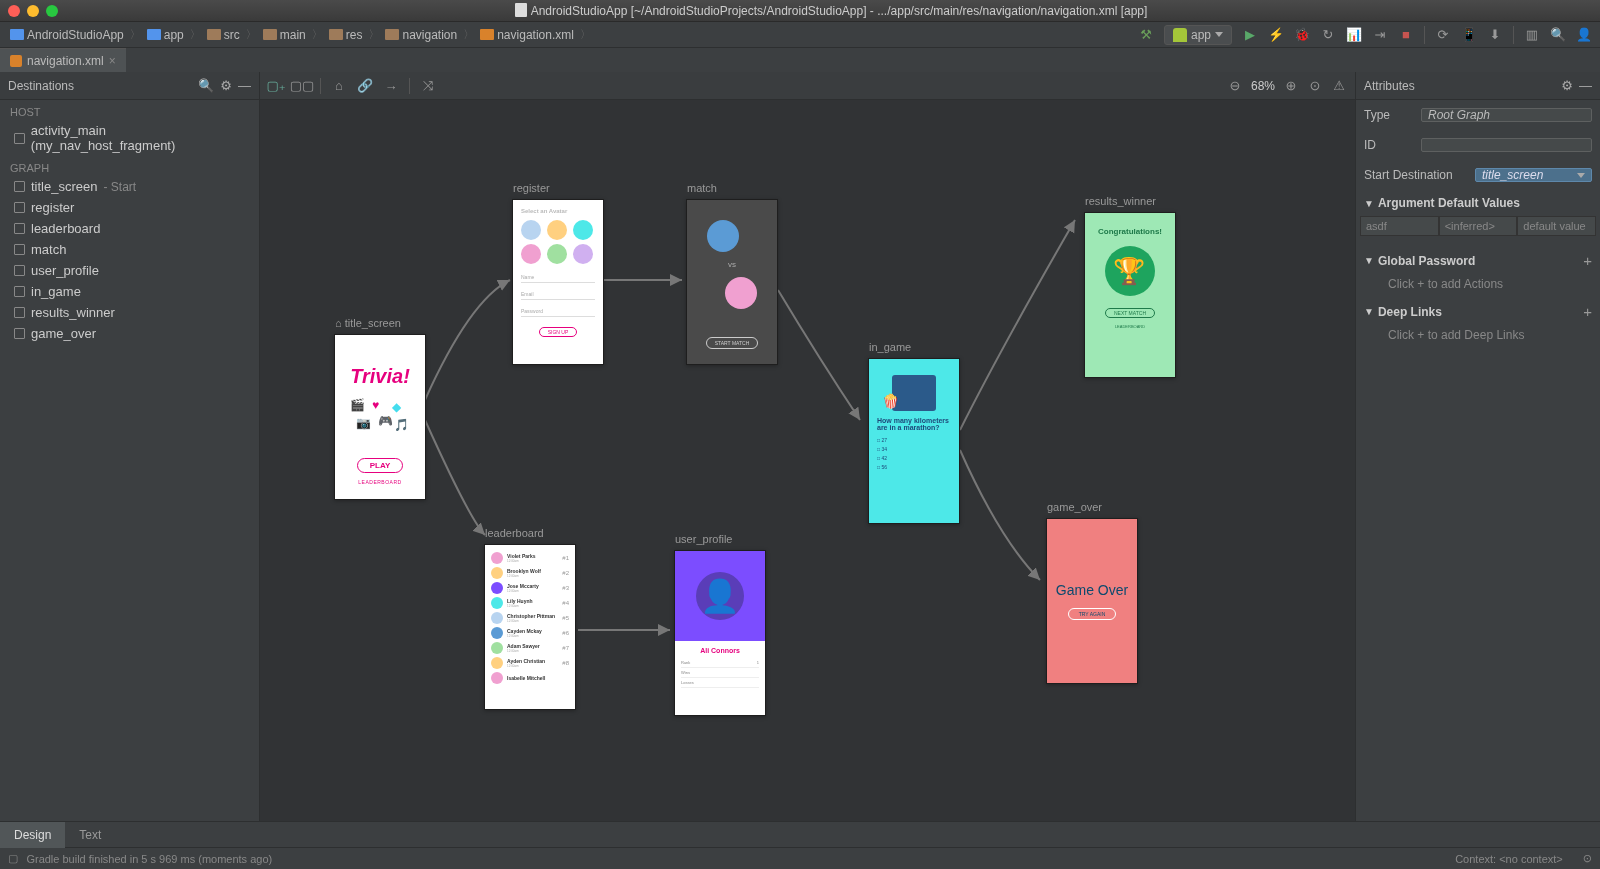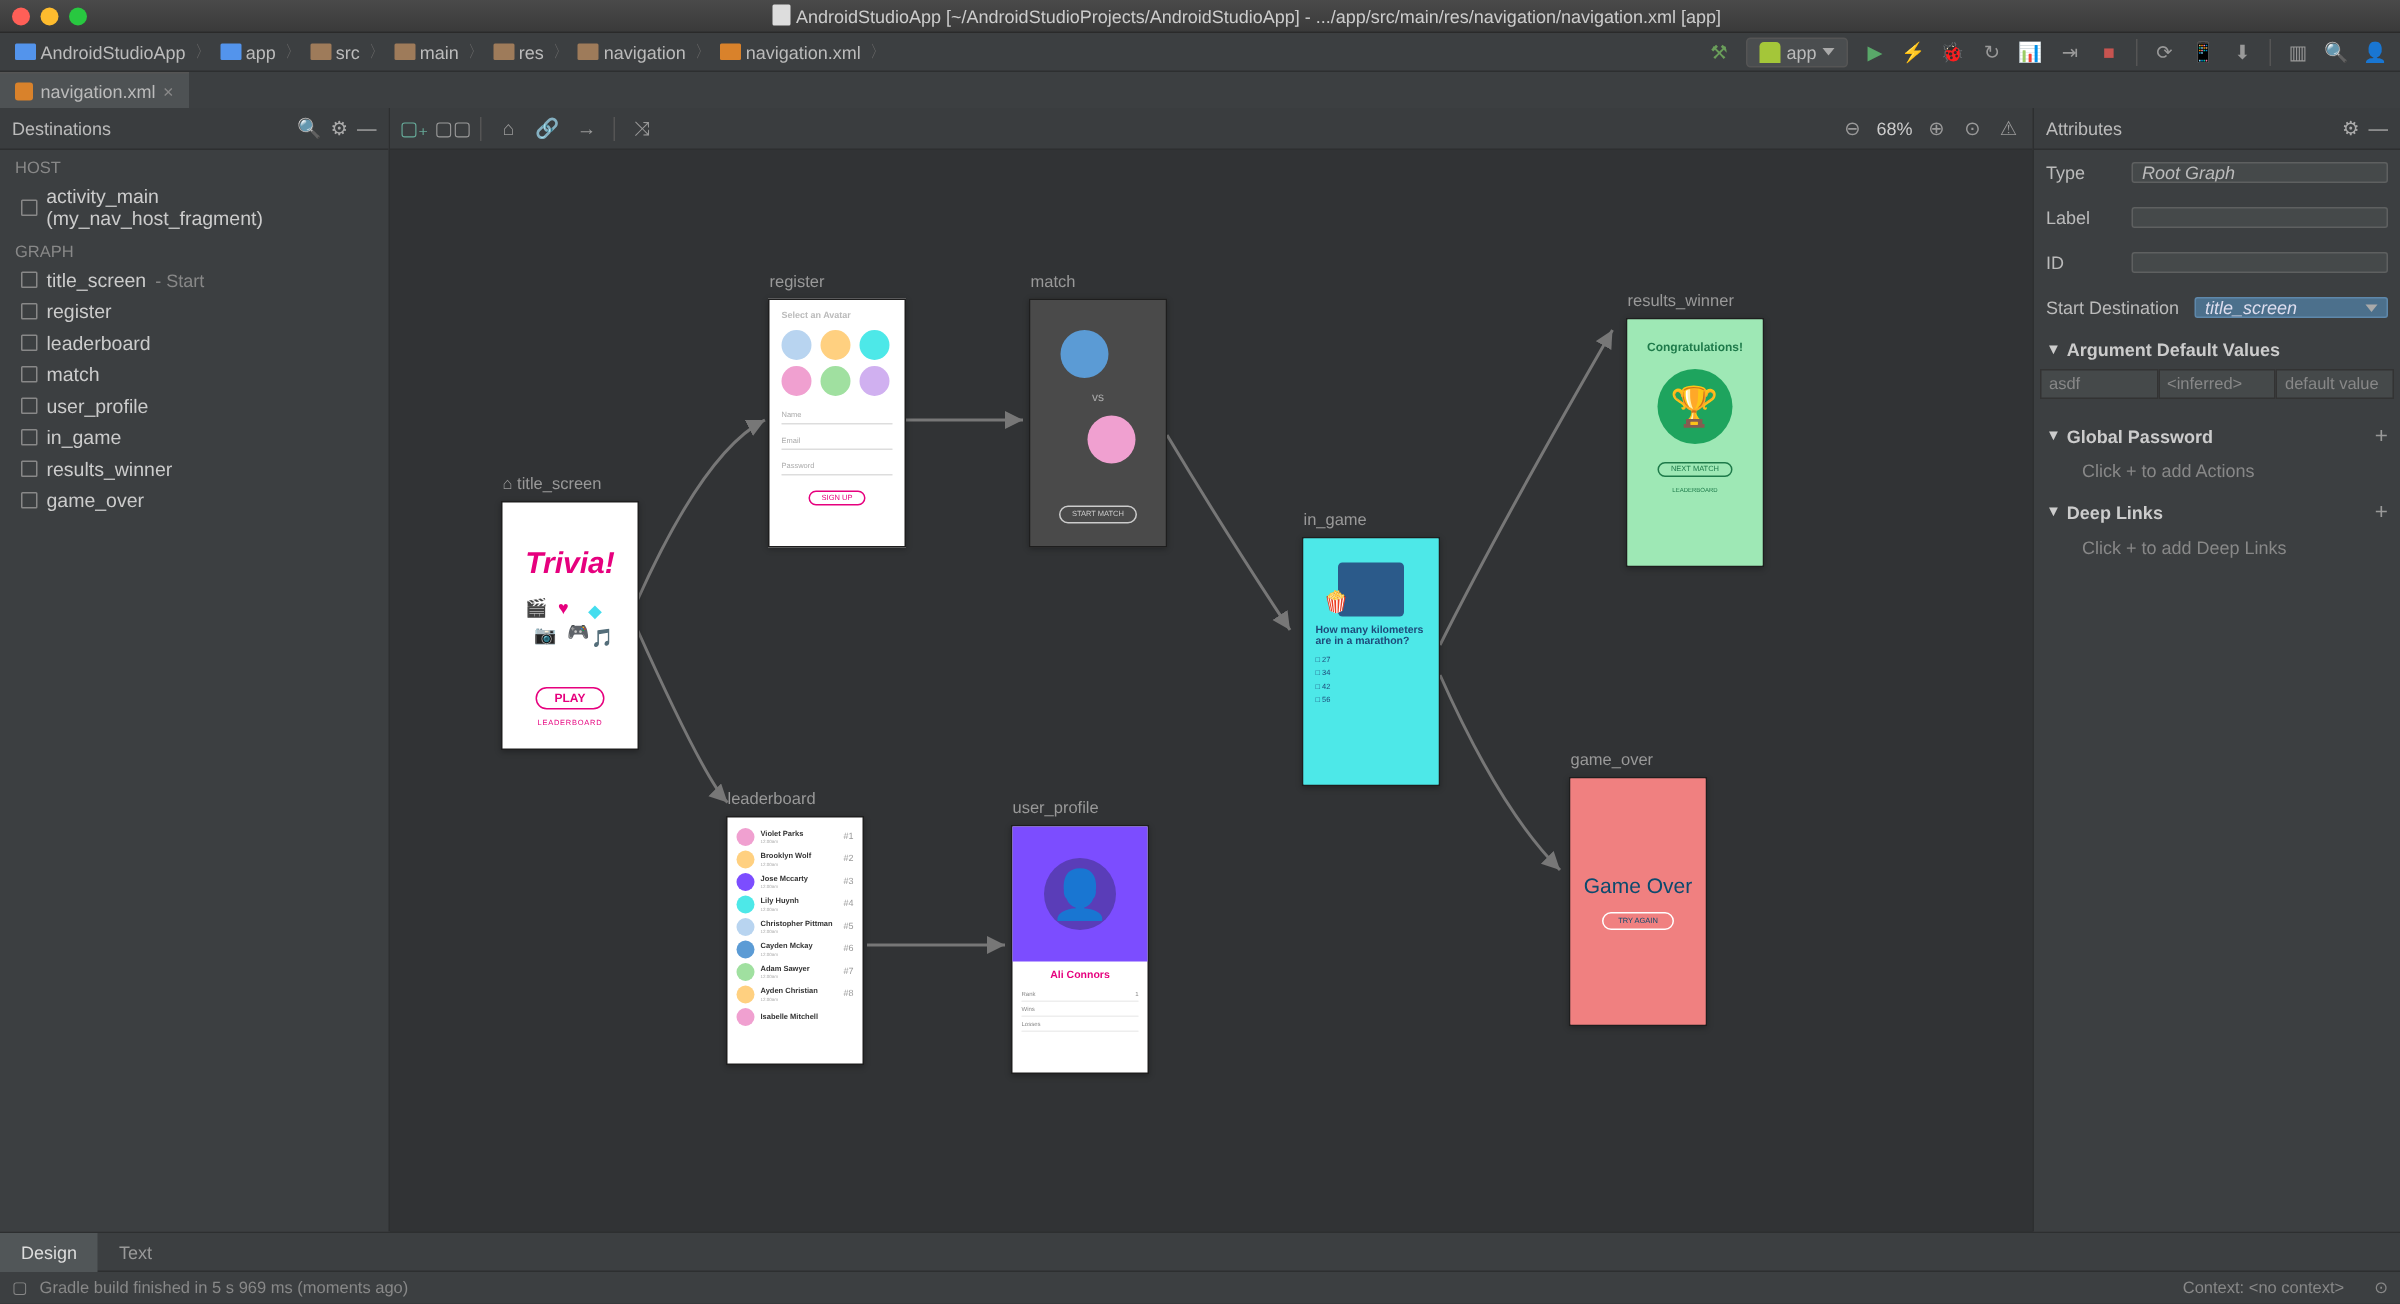--- a/index.html
+++ b/index.html
@@ -55,21 +55,21 @@
 .canvas{flex:1;position:relative;overflow:hidden;background:#313335;}
 
 .screen{position:absolute;background:#fff;border:1px solid #1e1e1e;box-shadow:0 1px 4px rgba(0,0,0,.3);}
 .screen-label{position:absolute;top:-18px;left:0;font-size:11px;color:#999;white-space:nowrap;}
 
 svg.arrows{position:absolute;top:0;left:0;width:100%;height:100%;pointer-events:none;}
 .arrow{stroke:#777;stroke-width:2;fill:none;}
 .arrowhead{fill:#777;}
 
 .panel-right{width:245px;background:#3c3f41;border-left:1px solid #2d2f30;display:flex;flex-direction:column;font-size:12px;}
-.attr-row{display:flex;align-items:center;padding:4px 8px;gap:4px;min-height:30px;}
+.attr-row{display:flex;align-items:center;padding:4px 8px;gap:16px;min-height:30px;}
 .attr-label{width:95px;color:#bbb;font-size:12px;}
 .attr-input{flex:1;background:#45494a;border:1px solid #5e6060;color:#bbb;padding:4px 6px;font-size:12px;border-radius:2px;height:14px;font-style:italic;}
 .attr-select{background:#4c708c;border:1px solid #5e88ab;color:#dde;}
 .sect-header{display:flex;align-items:center;padding:6px 8px;color:#ccc;font-weight:bold;font-size:12px;}
 .sect-header .tri{margin-right:4px;font-size:10px;}
 .sect-header .plus{margin-left:auto;color:#999;font-size:15px;font-weight:normal;}
 .sect-hint{padding:2px 8px 6px 32px;color:#888;}
 .arg-table{display:flex;padding:0 4px;color:#888;font-size:11px;}
 .arg-table div{flex:1;background:#45494a;border:1px solid #333;padding:3px 5px;}
 
@@ -447,24 +447,20 @@
     <div class="panel-header">
       <span class="title">Attributes</span>
       <span class="hicon">⚙</span>
       <span class="hicon">—</span>
     </div>
     <div class="attr-row">
         <span class="attr-label">Type</span>
         <input class="attr-input" readonly="" value="Root Graph" style="">
       </div>
     <div class="attr-row">
-        <span class="attr-label">Label</span>
-        <input class="attr-input" value="" style="">
-      </div>
-    <div class="attr-row">
         <span class="attr-label">ID</span>
         <input class="attr-input" value="" style="">
       </div>
     <div class="attr-row">
         <span class="attr-label">Start Destination</span>
       <div class="attr-input attr-select" style="display:flex;align-items:center;justify-content:space-between;">
         <span>title_screen</span>
           <span class="tri-down"></span>
       </div>
     </div>

